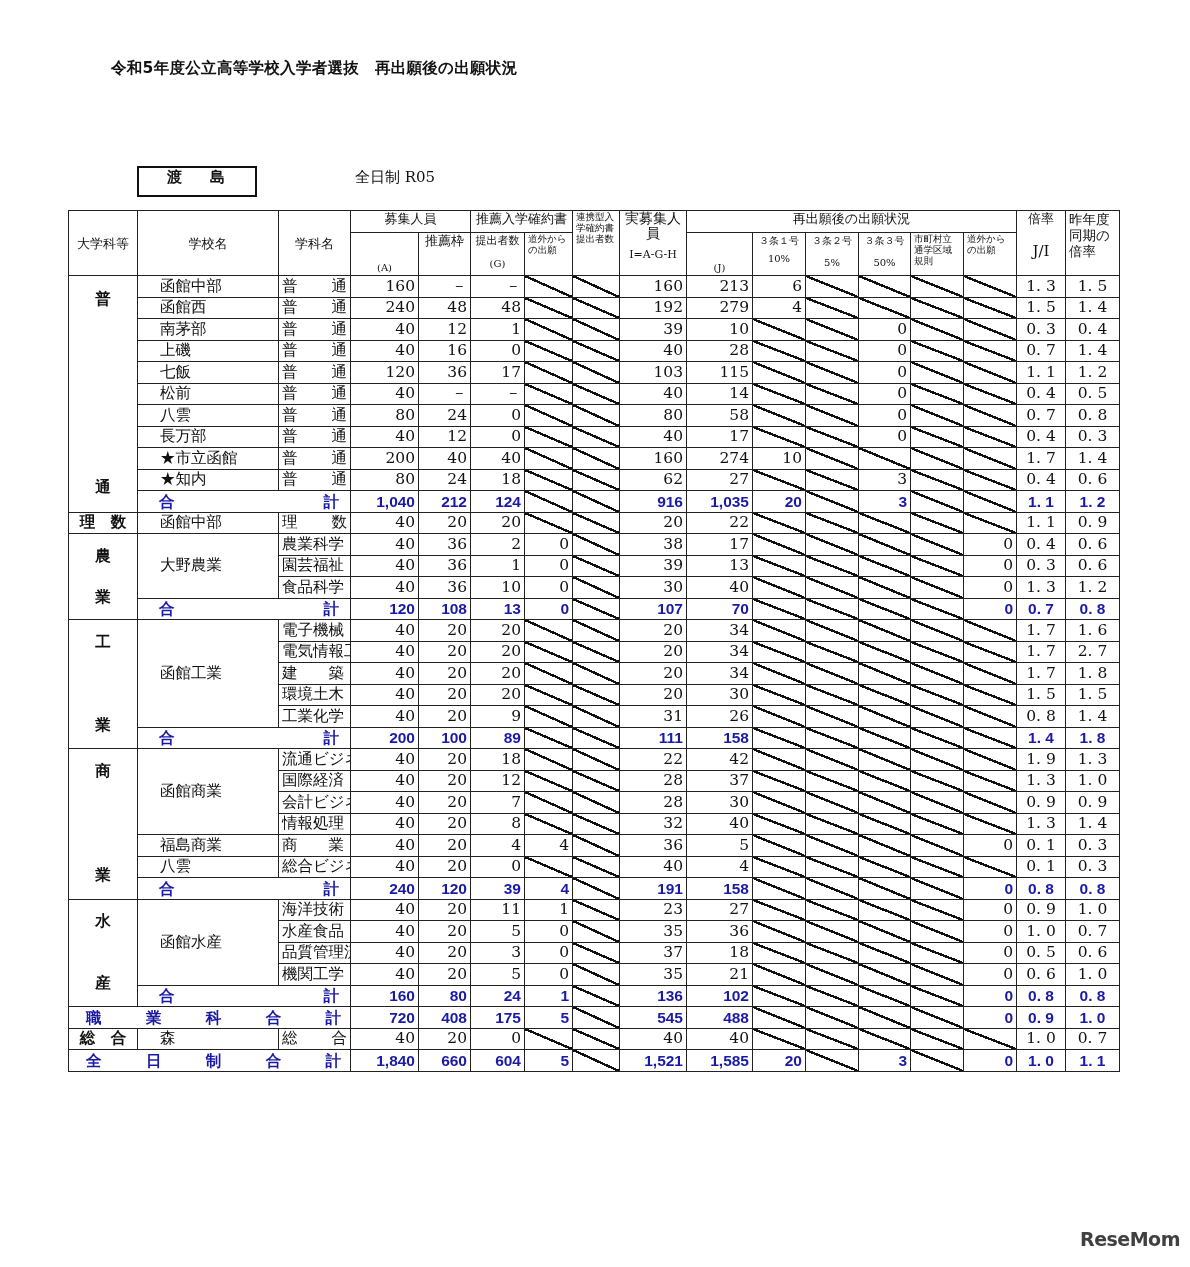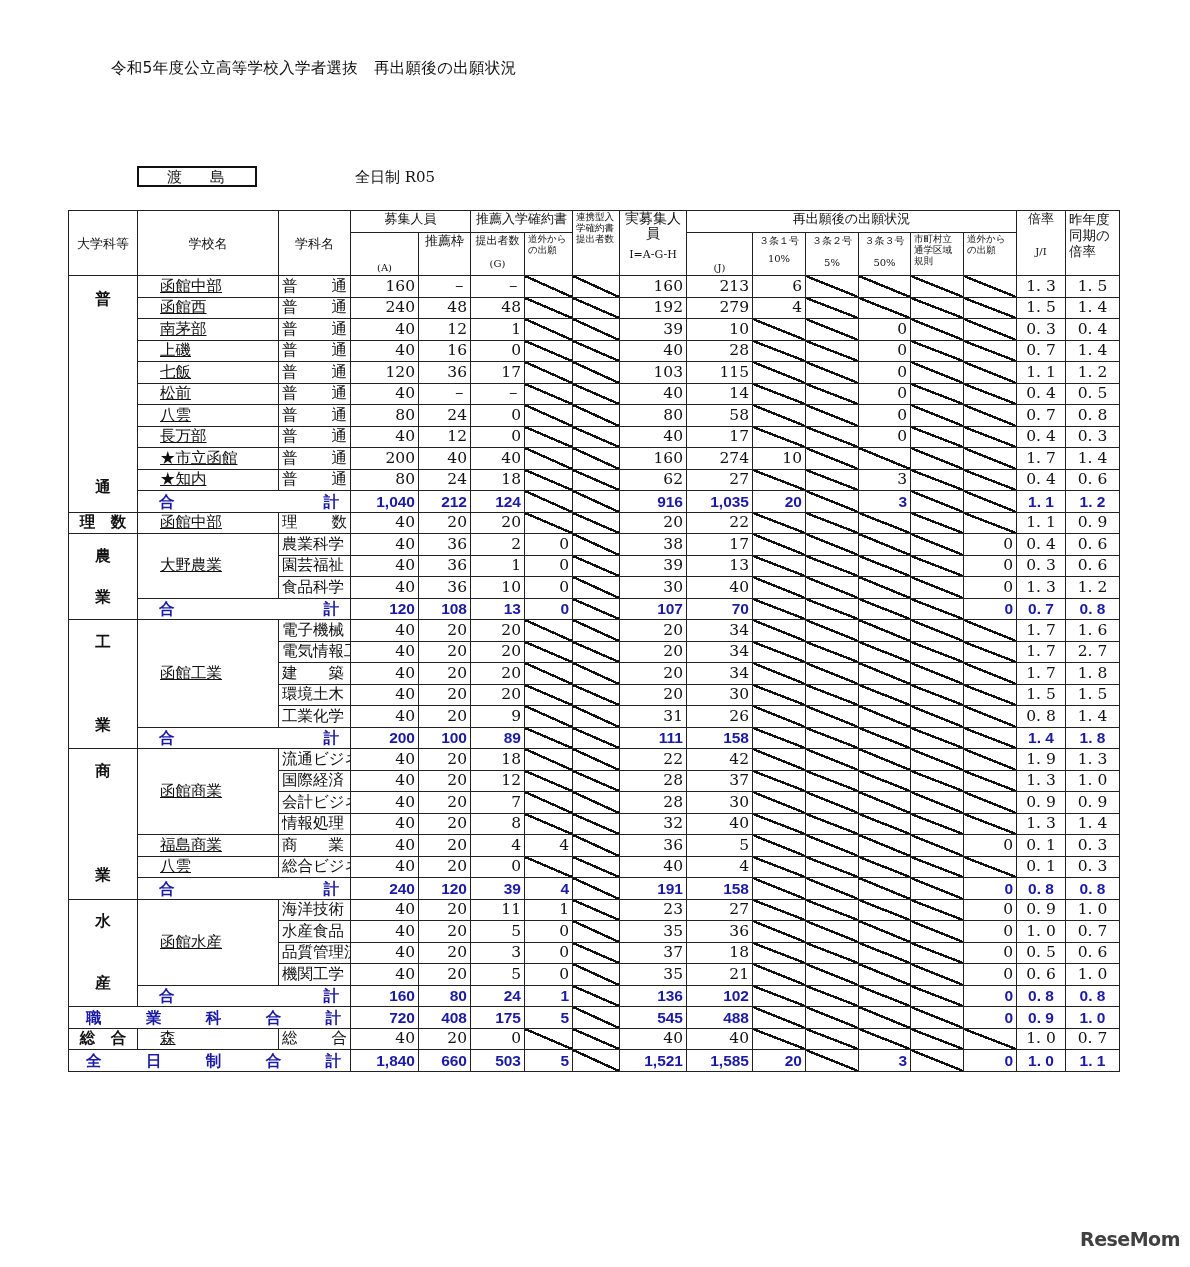--- a/index.html
+++ b/index.html
@@ -1,27 +1,27 @@
 <!DOCTYPE html>
 <html><head>
 <meta charset="utf-8">
 <style>
   html, body { margin:0; padding:0; background:#fff; }
   body { width:1190px; height:1267px; position:relative; font-family:"DejaVu Serif", serif; color:#111; overflow:hidden; }
-  .title { position:absolute; left:111px; top:58px; font-family:"DejaVu Sans", sans-serif; font-weight:normal; font-size:15.5px; letter-spacing:0.3px; }
-  .region { position:absolute; left:137px; top:166px; width:120px; height:21px; border:2px solid #111; box-sizing:border-box; text-align:center; font-family:"DejaVu Sans", sans-serif; font-weight:normal; font-size:15px; line-height:18px; letter-spacing:28px; padding-left:26px; }
+  .title { position:absolute; left:111px; top:58px; font-family:"DejaVu Sans", sans-serif; font-weight:bold; font-size:15.5px; letter-spacing:0.3px; }
+  .region { position:absolute; left:137px; top:166px; width:120px; height:31px; border:2px solid #111; box-sizing:border-box; text-align:center; font-family:"DejaVu Sans", sans-serif; font-weight:bold; font-size:15px; line-height:18px; letter-spacing:28px; padding-left:26px; }
   .subtitle { position:absolute; left:355px; top:168px; font-size:15px; }
   table.main { position:absolute; left:68px; top:210px; border-collapse:collapse; table-layout:fixed; width:1051px; }
   table.main td { border:1px solid #222; padding:0 3px; height:20.5px; font-size:15.5px; line-height:19px; white-space:nowrap; overflow:hidden; position:relative; }
   table.main tr.hdr1 td, table.main tr.hdr2 td { font-size:13px; line-height:15px; vertical-align:top; }
   .hdr-small { font-size:9.5px !important; line-height:11px !important; }
   .num { text-align:right; }
   .ctr { text-align:center; }
   .cat { text-align:center; font-family:"DejaVu Sans", sans-serif; font-weight:bold; font-size:16px; vertical-align:middle; }
-  .school { font-size:17px; padding-left:22px !important;text-decoration:underline; }
+  .school { font-size:17px; padding-left:22px !important; }
   .dept { font-size:14px; }
   .dept-sm { font-size:9px; }
   .sum td { color:#1a1aa6; font-family:"Liberation Sans", sans-serif; font-weight:bold; font-size:16px; }
   .sum td.slash { color:#111; }
   .slash { background: linear-gradient(to top right, transparent calc(50% - 1px), transparent calc(50% - 1px)); }
   .slash::after { content:""; position:absolute; left:0; top:0; width:100%; height:100%;
     background: linear-gradient(to bottom left, transparent calc(50% - 1.2px), #111 calc(50% - 1.2px), #111 calc(50% + 1.2px), transparent calc(50% + 1.2px)); pointer-events:none; }
   .spread { display:flex; justify-content:space-between; }
   .thick-top td { border-top:2px solid #111; }
   .watermark { position:absolute; left:1080px; top:1228px; font-family:"DejaVu Sans", sans-serif; font-weight:bold; font-size:19px; color:#404040; letter-spacing:-0.5px; }
@@ -61,21 +61,21 @@
       <td colspan="2" class="ctr">募集人員</td>
       <td colspan="2" class="ctr">推薦入学確約書</td>
       <td rowspan="2" class="hdr-small" style="white-space:normal">連携型入学確約書提出者数</td>
       <td rowspan="2" class="ctr" style="white-space:normal;font-size:14px">
           <div>実募集人員</div>
           <div style="font-size:11px;margin-top:6px">I=A-G-H</div>
         </td>
       <td colspan="6" class="ctr">再出願後の出願状況</td>
       <td rowspan="2" class="ctr">
           <div>倍率</div>
-          <div style="margin-top:18px;font-size:10px">J/I</div>
+          <div style="margin-top:18px;font-size:15px">J/I</div>
         </td>
       <td rowspan="2" style="white-space:normal;font-size:13.5px;line-height:16px">昨年度同期の倍率</td>
     </tr>
     <tr class="hdr2" style="height:43px">
       <td class="ctr" style="vertical-align:bottom;font-size:10px">(A)</td>
       <td class="ctr" style="vertical-align:top">推薦枠</td>
       <td class="ctr">
           <div style="font-size:11px">提出者数</div>
           <div style="font-size:10px;margin-top:8px">(G)</div>
         </td>
@@ -856,21 +856,21 @@
           <div class="spread" style="padding:0 6px 0 14px">
             <span>全</span>
             <span>日</span>
             <span>制</span>
             <span>合</span>
             <span>計</span>
           </div>
         </td>
         <td class="num">1,840</td>
         <td class="num">660</td>
-        <td class="num">503</td>
+        <td class="num">604</td>
         <td class="num">5</td>
         <td class="slash" style="color: rgb(17, 17, 17);"></td>
         <td class="num">1,521</td>
         <td class="num">1,585</td>
         <td class="num">20</td>
         <td class="slash" style="color: rgb(17, 17, 17);"></td>
         <td class="num">3</td>
         <td class="slash" style="color: rgb(17, 17, 17);"></td>
         <td class="num">0</td>
         <td class="ctr">1. 0</td>

